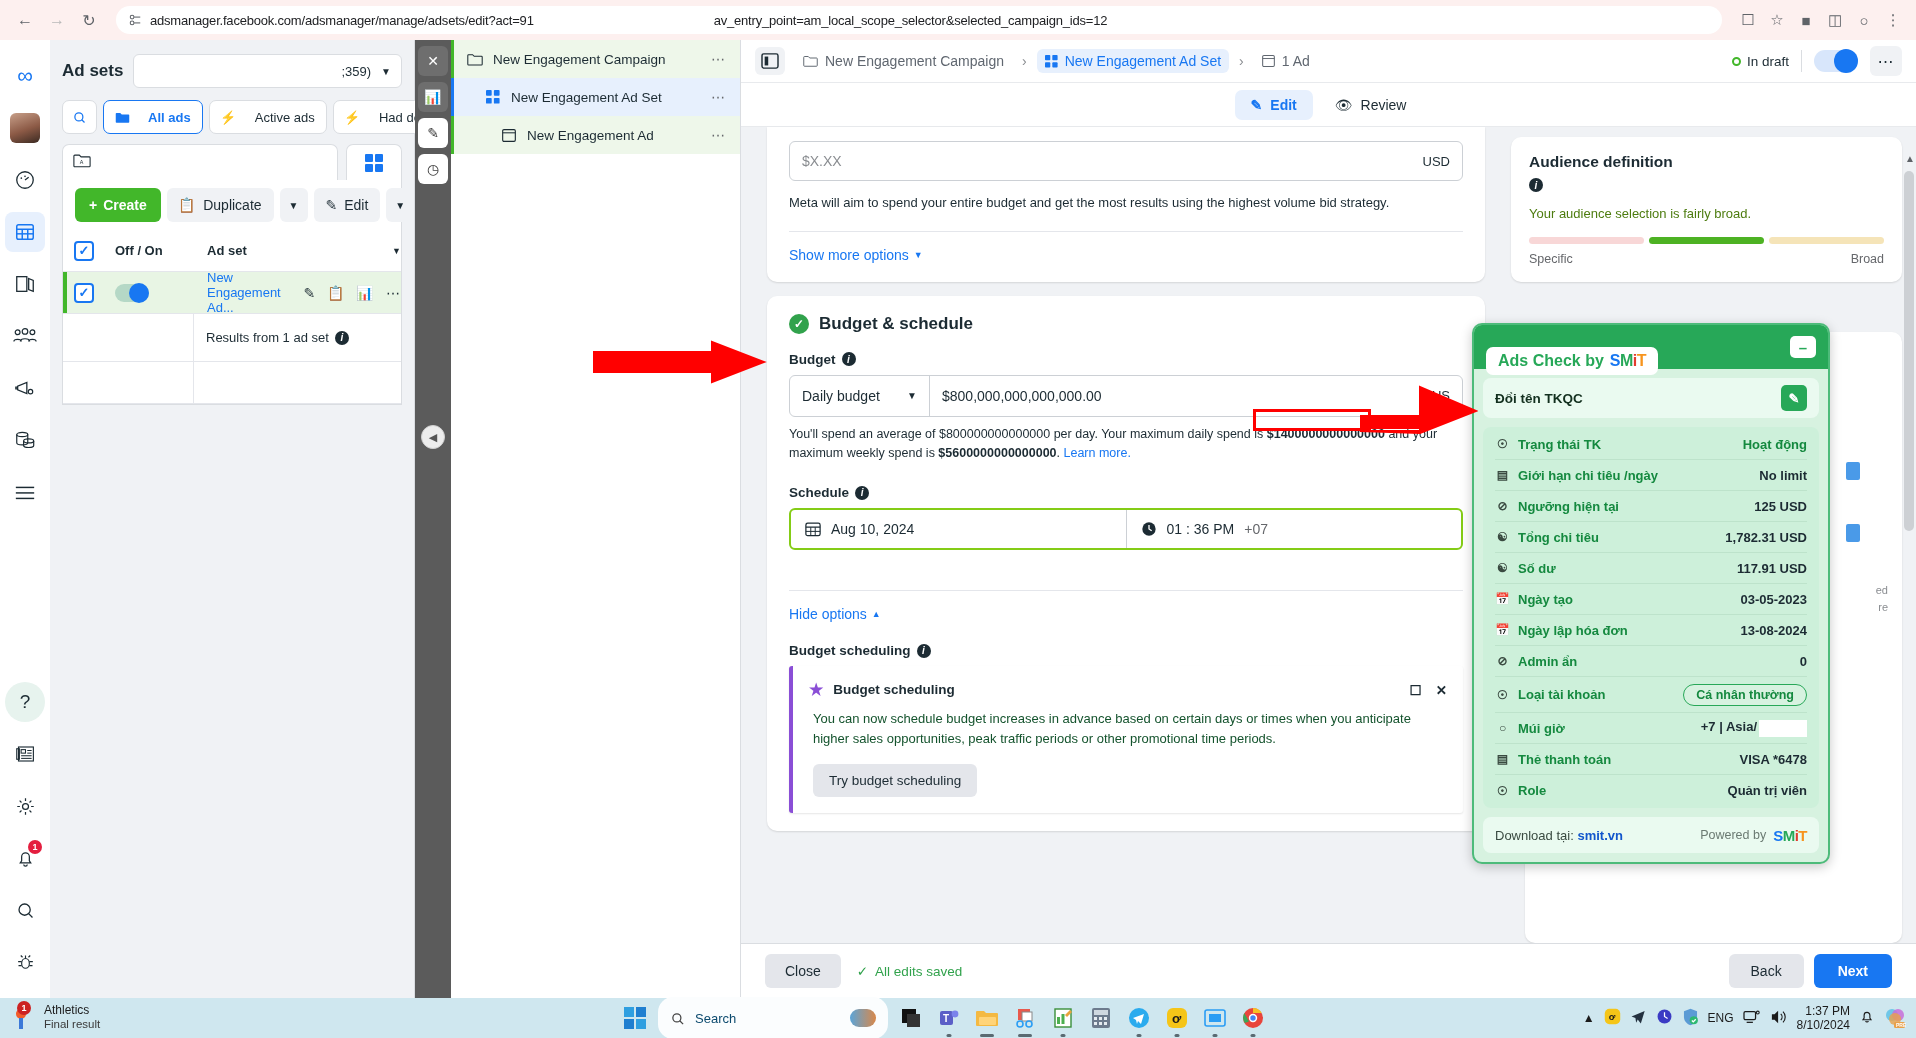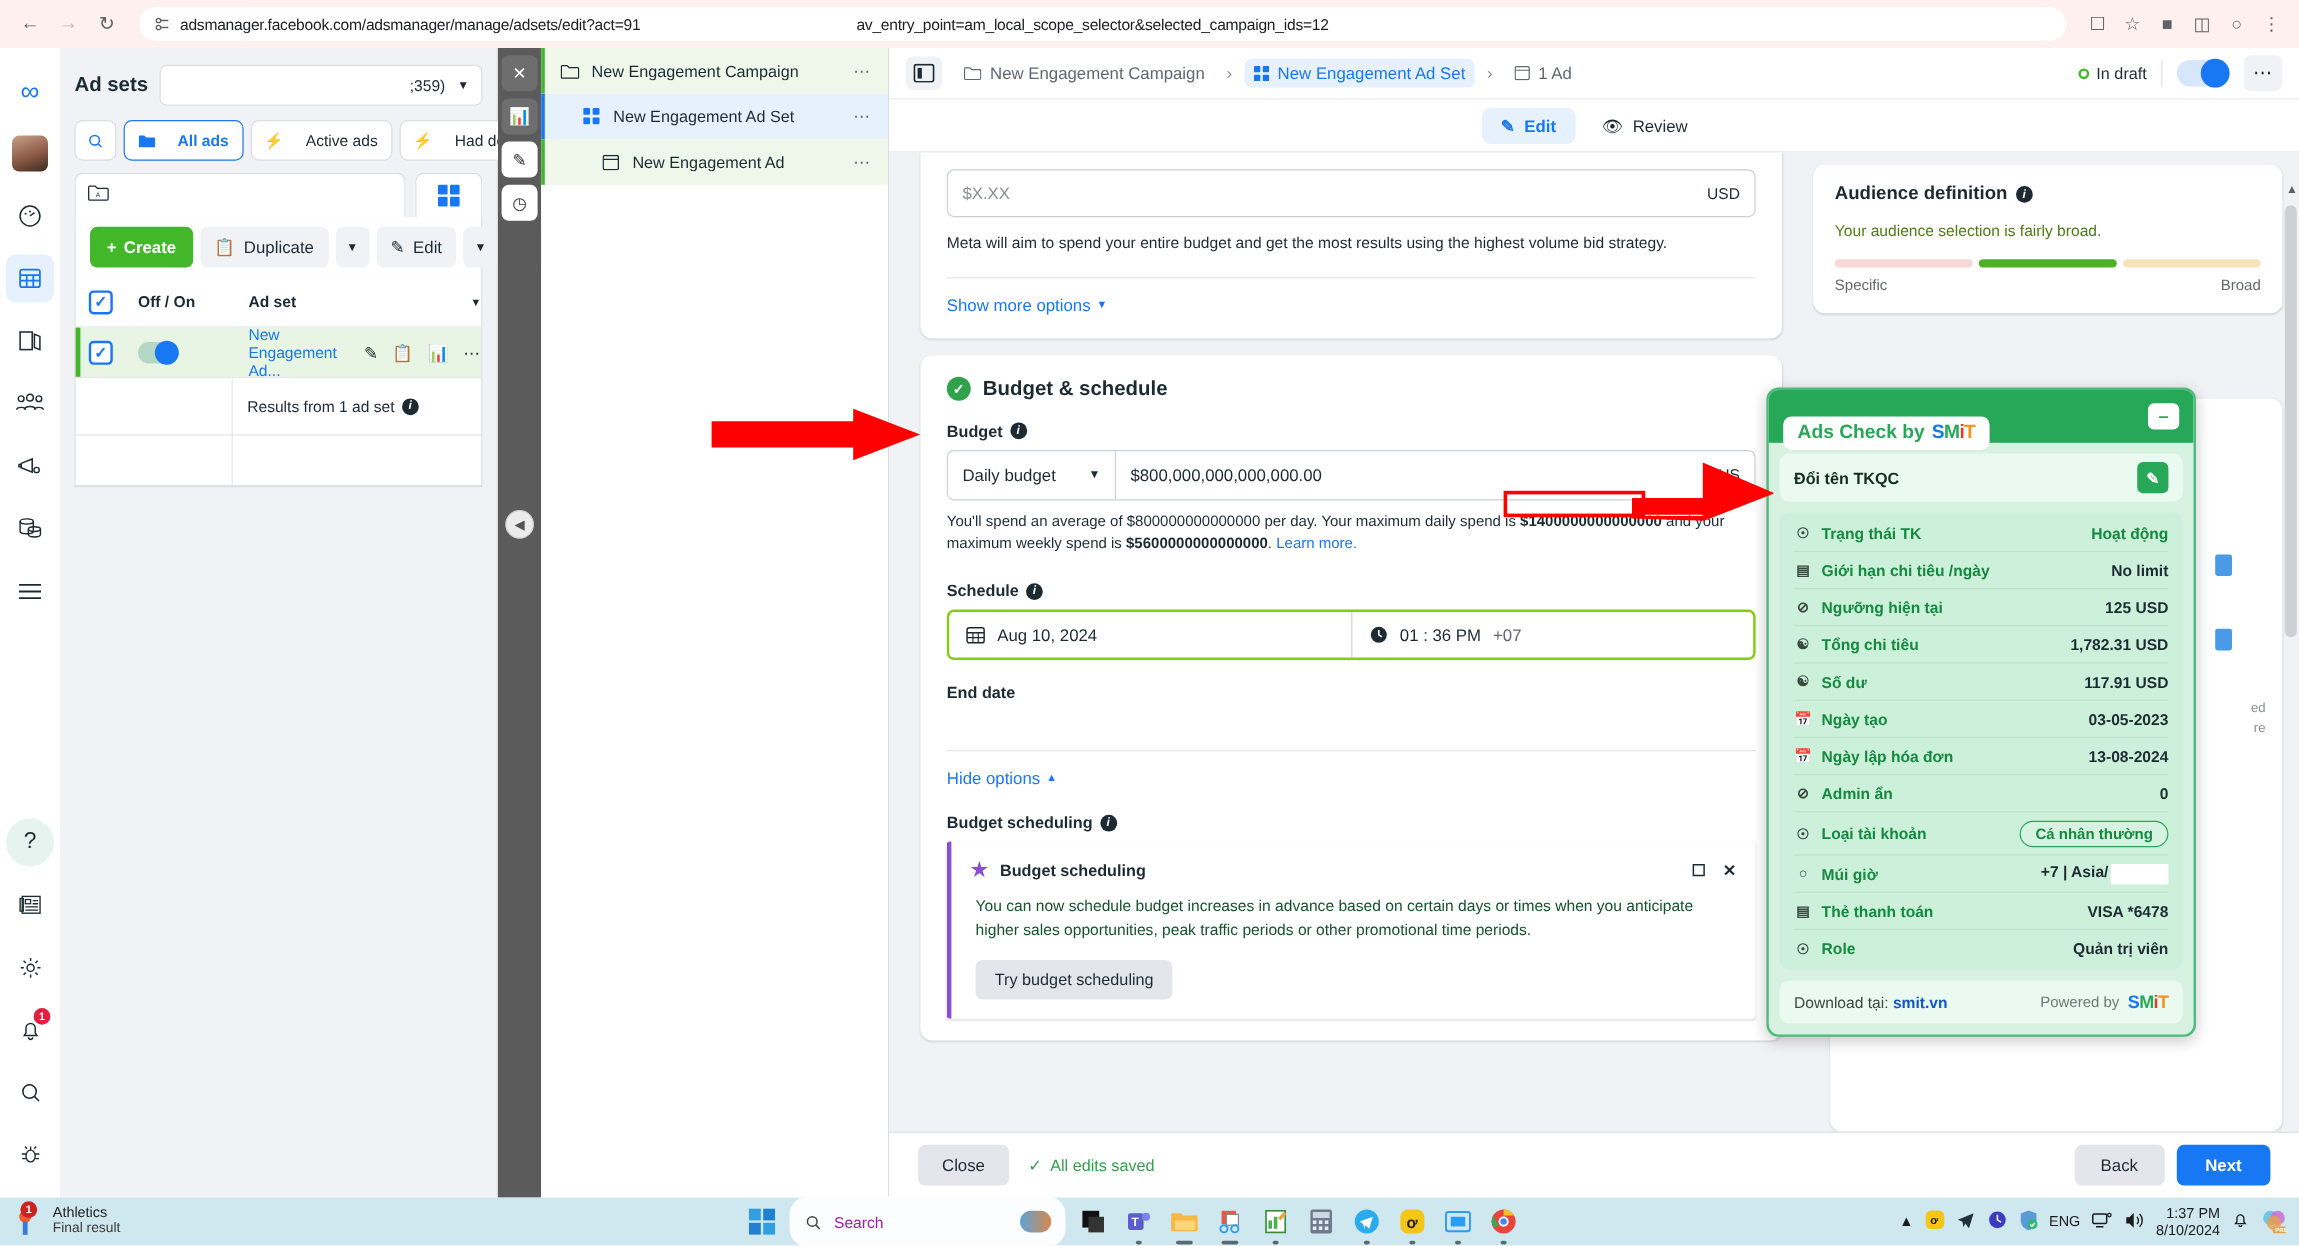--- a/index.html
+++ b/index.html
@@ -235,21 +235,21 @@
   .footer-right { margin-left: auto; display: flex; gap: 10px; }
   #back-btn { background: #e4e6eb; border-radius: 6px; padding: 9px 22px;
     font-size: 14px; color: #1c2b33; font-weight: 500; }
   #next-btn { background: #1877f2; border-radius: 6px; padding: 9px 24px;
     font-size: 14px; color: #fff; font-weight: bold; }
 
   
   #aud-card { background: #fff; border-radius: 10px; box-shadow: 0 1px 2px rgba(0,0,0,.12);
     padding: 16px 18px; }
   #aud-title { font-size: 15.5px; font-weight: bold; color: #1c2b33;
-    display: flex; align-items: center; gap: 7px; }
+    display: flex; align-items: flex-start; gap: 7px; flex-direction: column; }
   #aud-sub { font-size: 13px; color: #4d7c0f; margin-top: 14px; }
   #aud-bars { display: flex; gap: 5px; margin-top: 16px; }
   #aud-bars div { height: 7px; border-radius: 4px; flex: 1; }
   #aud-scale { display: flex; justify-content: space-between; font-size: 12.5px;
     color: #65676b; margin-top: 8px; }
   #est-card { position:absolute; left:14px; right:14px; top:205px; bottom: 0;
     background:#fff; border-radius:10px; box-shadow:0 1px 2px rgba(0,0,0,.12); }
   .est-bar { position:absolute; right:42px; width:14px; background:#4a9ae8; border-radius:2px; }
 
   
@@ -309,21 +309,21 @@
   
   #taskbar { position: absolute; bottom: 0; left: 0; width: 1916px; height: 40px;
     background: #cfe7ef; display: flex; align-items: center; }
   #tb-left { display: flex; align-items: center; gap: 8px; padding-left: 6px; width: 620px; }
   #tb-news { line-height: 1.15; }
   #tb-news .t { font-size: 12px; color: #1b1b1b; font-weight: 500; }
   #tb-news .s { font-size: 11.5px; color: #3a3a3a; }
   #tb-center { display: flex; align-items: center; gap: 8px; }
   #tb-search { width: 230px; height: 42px; background: #fbfdfe; border-radius: 15px;
     display: flex; align-items: center; gap: 10px; padding: 0 12px;
-    font-size: 13px; color: #a21caf; }
+    font-size: 13px; color: #0c4a6e; }
   .tb-app { width: 30px; height: 30px; display: flex; align-items: center;
     justify-content: center; position: relative; }
   .tb-app .run { position: absolute; bottom: -4px; left: 50%; transform: translateX(-50%);
     width: 5px; height: 3px; border-radius: 2px; background: #5a6a72; }
   .tb-app .run.wide { width: 14px; }
   #tb-right { margin-left: auto; display: flex; align-items: center; gap: 9px;
     padding-right: 10px; font-size: 12px; color: #1b1b1b; }
   #tb-clock { line-height: 1.2; text-align: right; font-size: 12px; }
 </style>
 </head>
@@ -717,21 +717,20 @@
             </div>
             <div class="date-half">
               <svg width="16" height="16" viewBox="0 0 18 18">
                   <circle cx="9" cy="9" r="7.5" fill="#1c2b33"></circle>
                   <path d="M9 4.6V9l3 2" stroke="#fff" stroke-width="1.5" fill="none"></path>
                 </svg>
               <span>01 : 36 PM</span>
               <span style="color:#65676b;">+07</span>
             </div>
           </div>
-          <div class="field-label" style="margin-top:20px;">End date</div>
 
           <div class="hr" style="margin-top:40px;"></div>
           <span class="blue-link">
             <span>Hide options</span>
               <span style="font-size:9px;">▲</span>
           </span>
 
           <div class="field-label" style="margin-top:20px;">
             <span>Budget scheduling</span>
             <span class="info-i">i</span>

